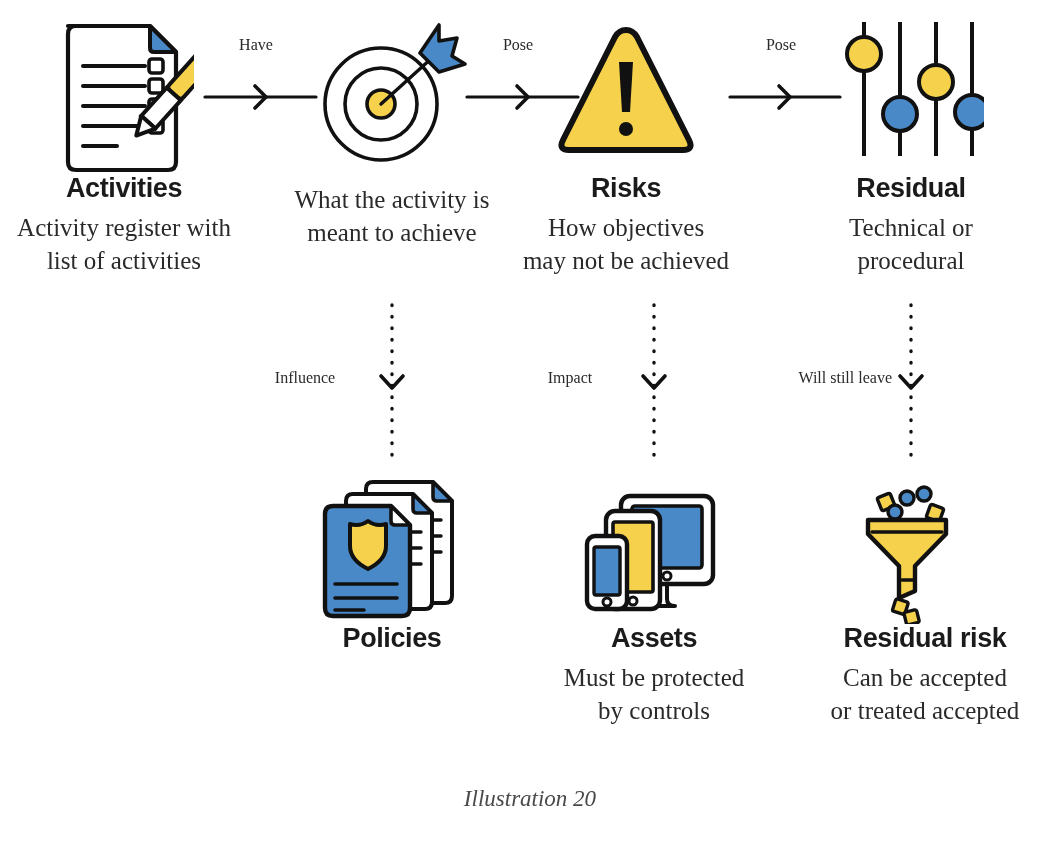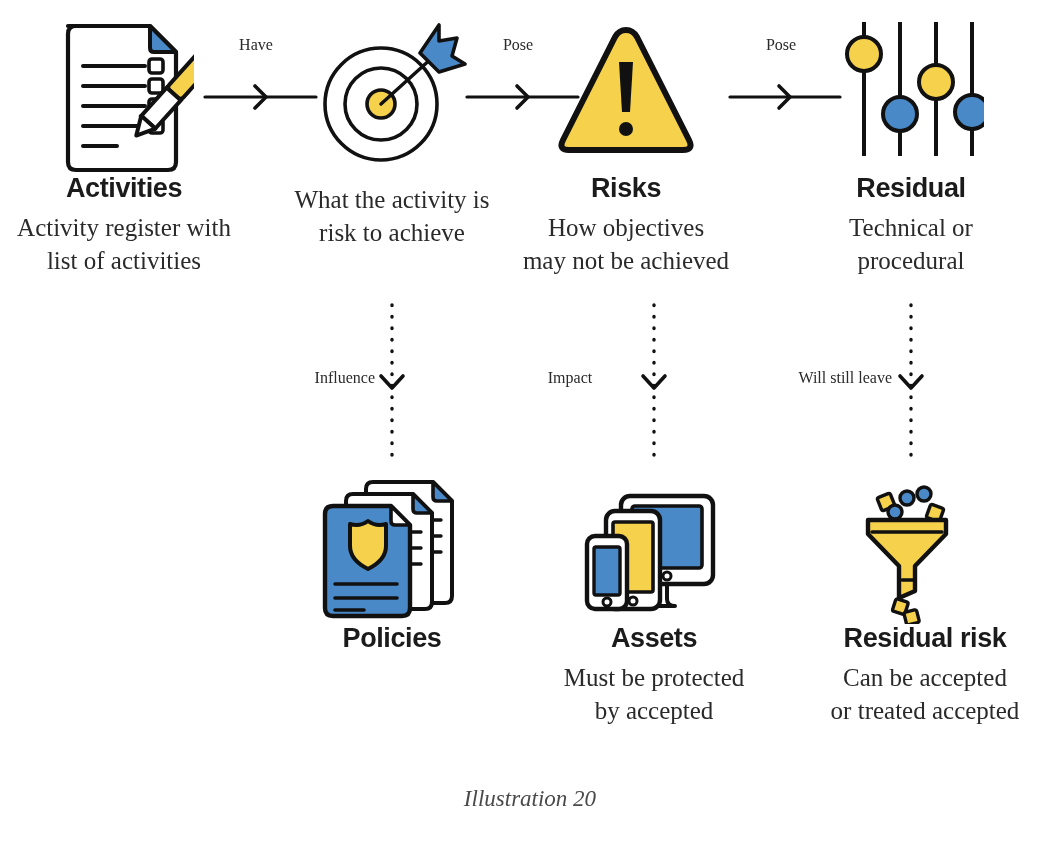--- a/index.html
+++ b/index.html
@@ -99,21 +99,21 @@
   <g>
     <line x1="911" y1="305" x2="911" y2="465" stroke="#111111" stroke-width="3.4" stroke-linecap="round" stroke-dasharray="0.5 11"></line>
     <polyline points="900,376 911,388 922,376" fill="none" stroke="#111111" stroke-width="3.6" stroke-linecap="round" stroke-linejoin="round"></polyline>
   </g>
 </svg>
 
 <div class="edge-label" style="left:196px; top:36px; width:120px;">Have</div>
 <div class="edge-label" style="left:458px; top:36px; width:120px;">Pose</div>
 <div class="edge-label" style="left:721px; top:36px; width:120px;">Pose</div>
 
-<div class="edge-label" style="left:235px; top:369px; width:140px; text-align:right;">Influence</div>
+<div class="edge-label" style="left:235px; top:369px; width:140px; text-align:center;">Influence</div>
 <div class="edge-label" style="left:505px; top:369px; width:130px; text-align:center;">Impact</div>
 <div class="edge-label" style="left:727px; top:369px; width:165px; text-align:right;font-family:Liberation Serif, serif;">Will still leave</div>
 
 <div class="node" style="left:0px; top:14px; width:248px;">
   <svg class="node-icon" width="140" height="160" viewBox="0 0 140 160">
 
     <path d="M14,12 L96,12 L122,38 L122,148 Q122,156 114,156 L22,156 Q14,156 14,148 L14,20 Q14,12 22,12 Z" fill="#ffffff" stroke="#111111" stroke-width="4.2" stroke-linejoin="round"></path>
     <path d="M96,12 L122,38 L100,38 Q96,38 96,34 Z" fill="#4A89C8" stroke="#111111" stroke-width="4" stroke-linejoin="round"></path>
 
     <line x1="29" y1="52" x2="91" y2="52" stroke="#111111" stroke-width="4" stroke-linecap="round"></line>
@@ -145,21 +145,21 @@
     <circle cx="64" cy="90" r="56" fill="#ffffff" stroke="#111111" stroke-width="3.6"></circle>
     <circle cx="64" cy="90" r="36" fill="#ffffff" stroke="#111111" stroke-width="3.6"></circle>
     <circle cx="64" cy="90" r="14" fill="#F5D14C" stroke="#111111" stroke-width="3.6"></circle>
 
     <line x1="64" y1="90" x2="116" y2="43" stroke="#111111" stroke-width="3.4" stroke-linecap="round"></line>
 
     <path d="M103,39 L122,11 L122,27 L140,24 L135,42 L148,50 L122,58 Z" fill="#4A89C8" stroke="#111111" stroke-width="3.6" stroke-linejoin="round"></path>
   </svg>
   <div class="node-desc">
     <span>What the activity is</span><br>
-    <span>risk to achieve</span>
+    <span>meant to achieve</span>
   </div>
 </div>
 
 <div class="node" style="left:502px; top:14px; width:248px;">
   <svg class="node-icon" width="146" height="160" viewBox="0 0 146 160">
     <path d="M73,16 Q80,16 84,23 L136,126 Q141,136 130,136 L16,136 Q5,136 10,126 L62,23 Q66,16 73,16 Z" fill="#F5D14C" stroke="#111111" stroke-width="6" stroke-linejoin="round"></path>
     <path d="M66,48 L80,48 L77,98 L69,98 Z" fill="#111111"></path>
     <circle cx="73" cy="115" r="7" fill="#111111"></circle>
   </svg>
   <div class="node-title">Risks</div>
@@ -226,21 +226,21 @@
     <rect x="34" y="48" width="40" height="70" rx="2" fill="#F5D14C" stroke="#111111" stroke-width="3.6"></rect>
     <circle cx="54" cy="127" r="4" fill="#ffffff" stroke="#111111" stroke-width="3"></circle>
 
     <rect x="8" y="62" width="40" height="73" rx="8" fill="#ffffff" stroke="#111111" stroke-width="4.4"></rect>
     <rect x="15" y="73" width="26" height="48" rx="2" fill="#4A89C8" stroke="#111111" stroke-width="3.4"></rect>
     <circle cx="28" cy="128" r="4" fill="#ffffff" stroke="#111111" stroke-width="3"></circle>
   </svg>
   <div class="node-title">Assets</div>
   <div class="node-desc">
     <span>Must be protected</span><br>
-    <span>by accepted</span>
+    <span>by controls</span>
   </div>
 </div>
 
 <div class="node" style="left:801px; top:474px; width:248px;">
   <svg class="node-icon" width="150" height="150" viewBox="0 0 150 150">
 
     <rect x="29" y="21" width="14" height="14" rx="2" transform="rotate(-22 36 28)" fill="#F5D14C" stroke="#111111" stroke-width="3.4"></rect>
     <rect x="78" y="32" width="14" height="14" rx="2" transform="rotate(20 85 39)" fill="#F5D14C" stroke="#111111" stroke-width="3.4"></rect>
     <circle cx="57" cy="24" r="7" fill="#4A89C8" stroke="#111111" stroke-width="3.4"></circle>
     <circle cx="74" cy="20" r="7" fill="#4A89C8" stroke="#111111" stroke-width="3.4"></circle>

